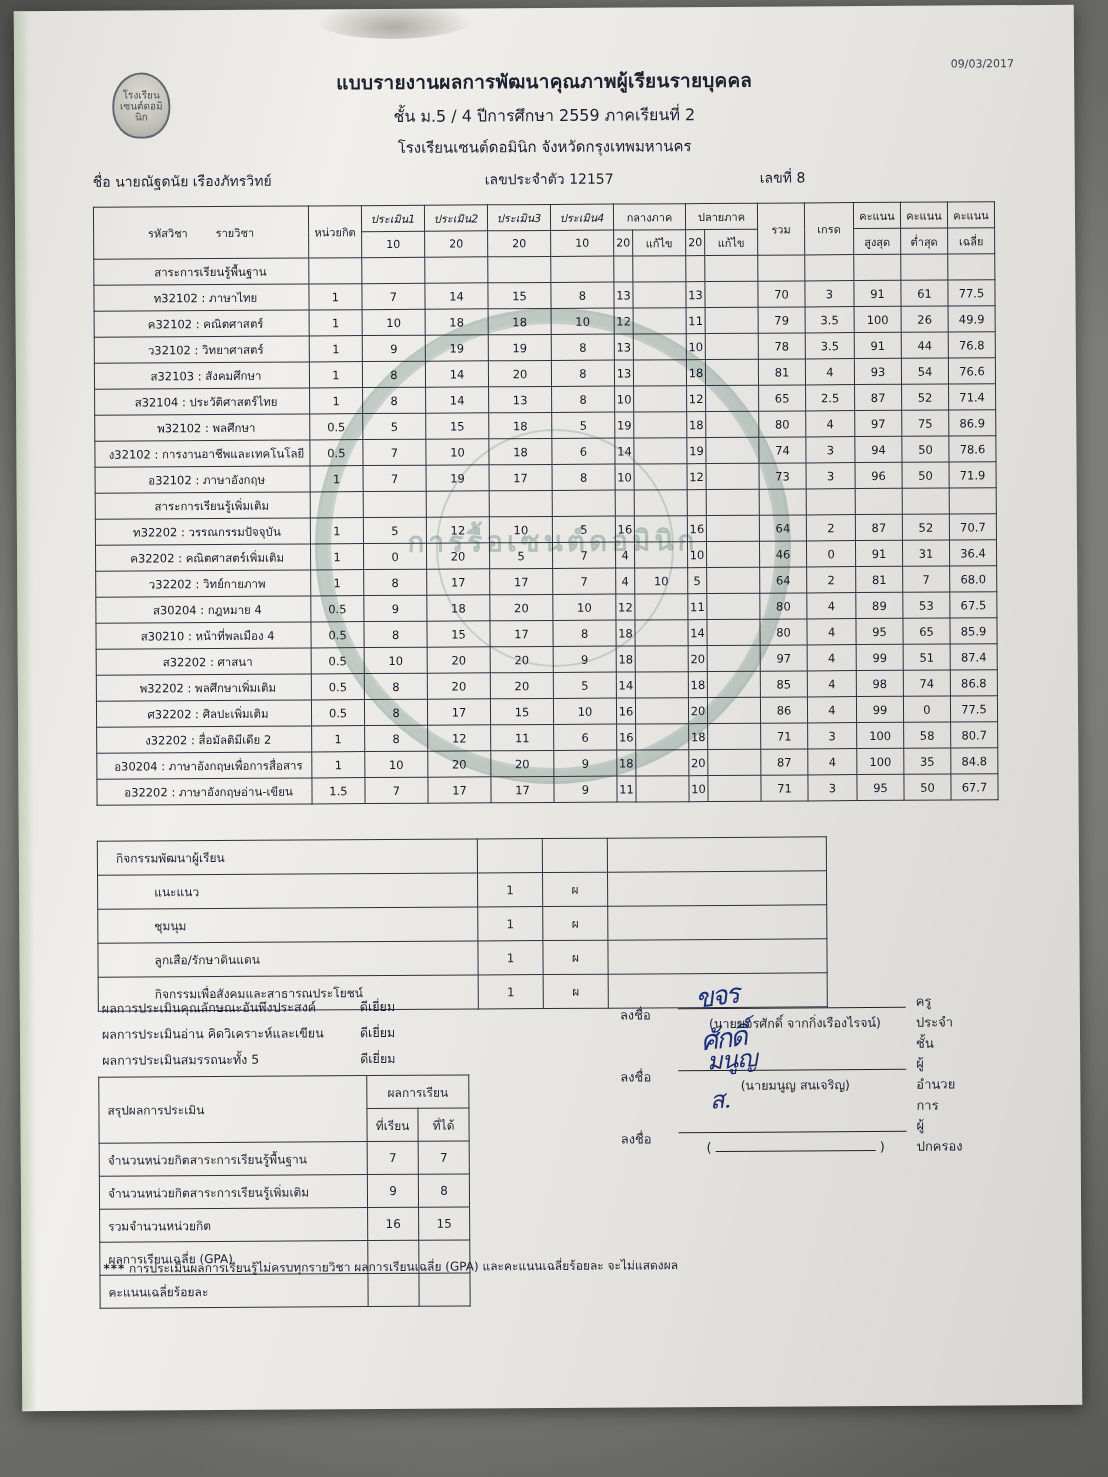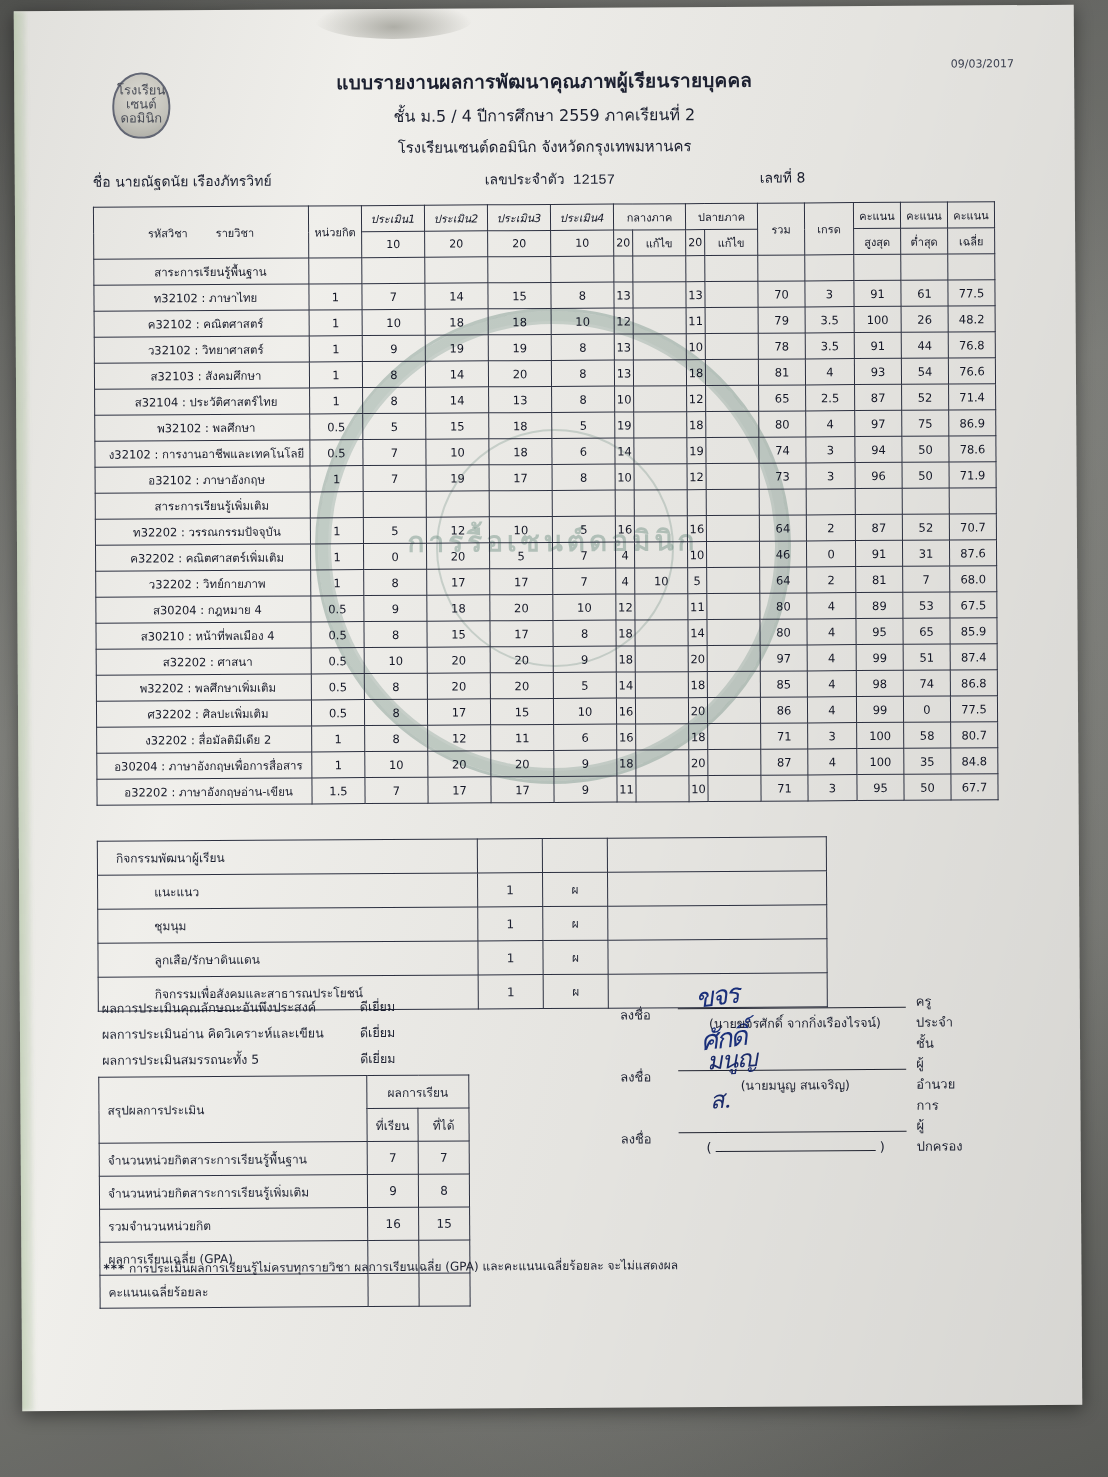--- a/index.html
+++ b/index.html
@@ -65,34 +65,34 @@
   }
   .crest{
     position:absolute; left:98px; top:62px;
     width:54px; height:62px;
     border-radius:50% 50% 45% 45%;
     border:2px solid #4a4f60;
     background:
       radial-gradient(circle at 50% 35%, #d9d7d0 0%, #bdbcb4 60%, #9b9a92 100%);
     opacity:.85;
     display:flex; align-items:center; justify-content:flex-end;
-    font-size:13px; text-align:center; color:#2b2f3c; line-height:1.1;font-family:Liberation Mono, monospace;
+    font-size:10px; text-align:center; color:#2b2f3c; line-height:1.1;
   }
   .title-block{
     position:absolute; left:0; top:58px; width:1060px; text-align:center;
   }
   .t1{ font-size:19px; font-weight:bold; letter-spacing:.2px; }
   .t2{ font-size:16px; margin-top:7px; }
   .t3{ font-size:15px; margin-top:7px; }
   .idline{
     position:absolute; top:160px; left:0; width:1060px;
     font-size:14px;
   }
   .idline .nm{ position:absolute; left:78px; }
-  .idline .no{ position:absolute; left:470px;font-family:Liberation Mono, monospace; }
+  .idline .no{ position:absolute; left:470px; }
   .idline .seat{ position:absolute; left:745px; }
 
   
   table.grid{
     position:absolute;
     left:78px; top:196px;
     border-collapse: collapse;
     font-size:11.5px;
     color:#141726;
   }
@@ -323,21 +323,21 @@
           <td>18</td>
           <td>10</td>
           <td>12</td>
           <td></td>
           <td>11</td>
           <td></td>
           <td>79</td>
           <td>3.5</td>
           <td>100</td>
           <td>26</td>
-          <td>48.2</td>
+          <td>49.9</td>
         </tr>
         <tr>
           <td class="subj">ว32102 : วิทยาศาสตร์</td>
           <td>1</td>
           <td>9</td>
           <td>19</td>
           <td>19</td>
           <td>8</td>
           <td>13</td>
           <td></td>
@@ -478,21 +478,21 @@
           <td>5</td>
           <td>7</td>
           <td>4</td>
           <td></td>
           <td>10</td>
           <td></td>
           <td>46</td>
           <td>0</td>
           <td>91</td>
           <td>31</td>
-          <td>87.6</td>
+          <td>36.4</td>
         </tr>
         <tr>
           <td class="subj">ว32202 : วิทย์กายภาพ</td>
           <td>1</td>
           <td>8</td>
           <td>17</td>
           <td>17</td>
           <td>7</td>
           <td>4</td>
           <td>10</td>

